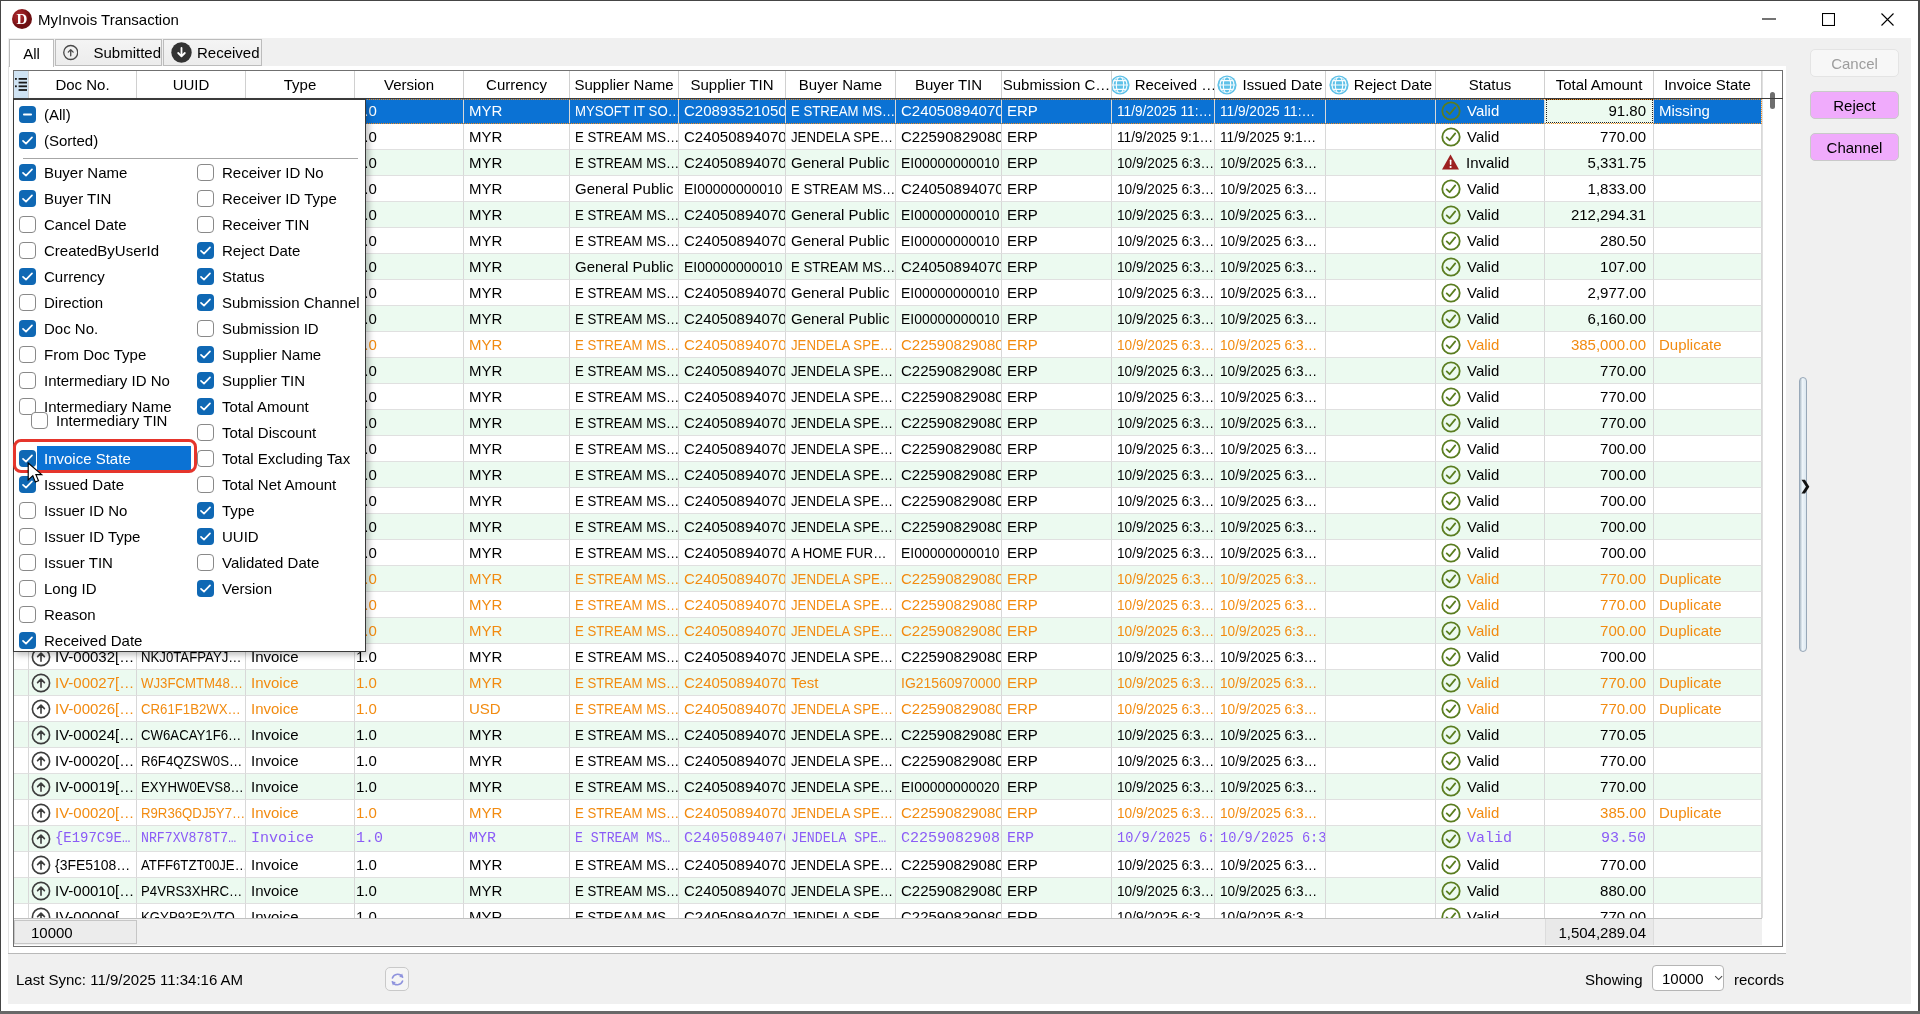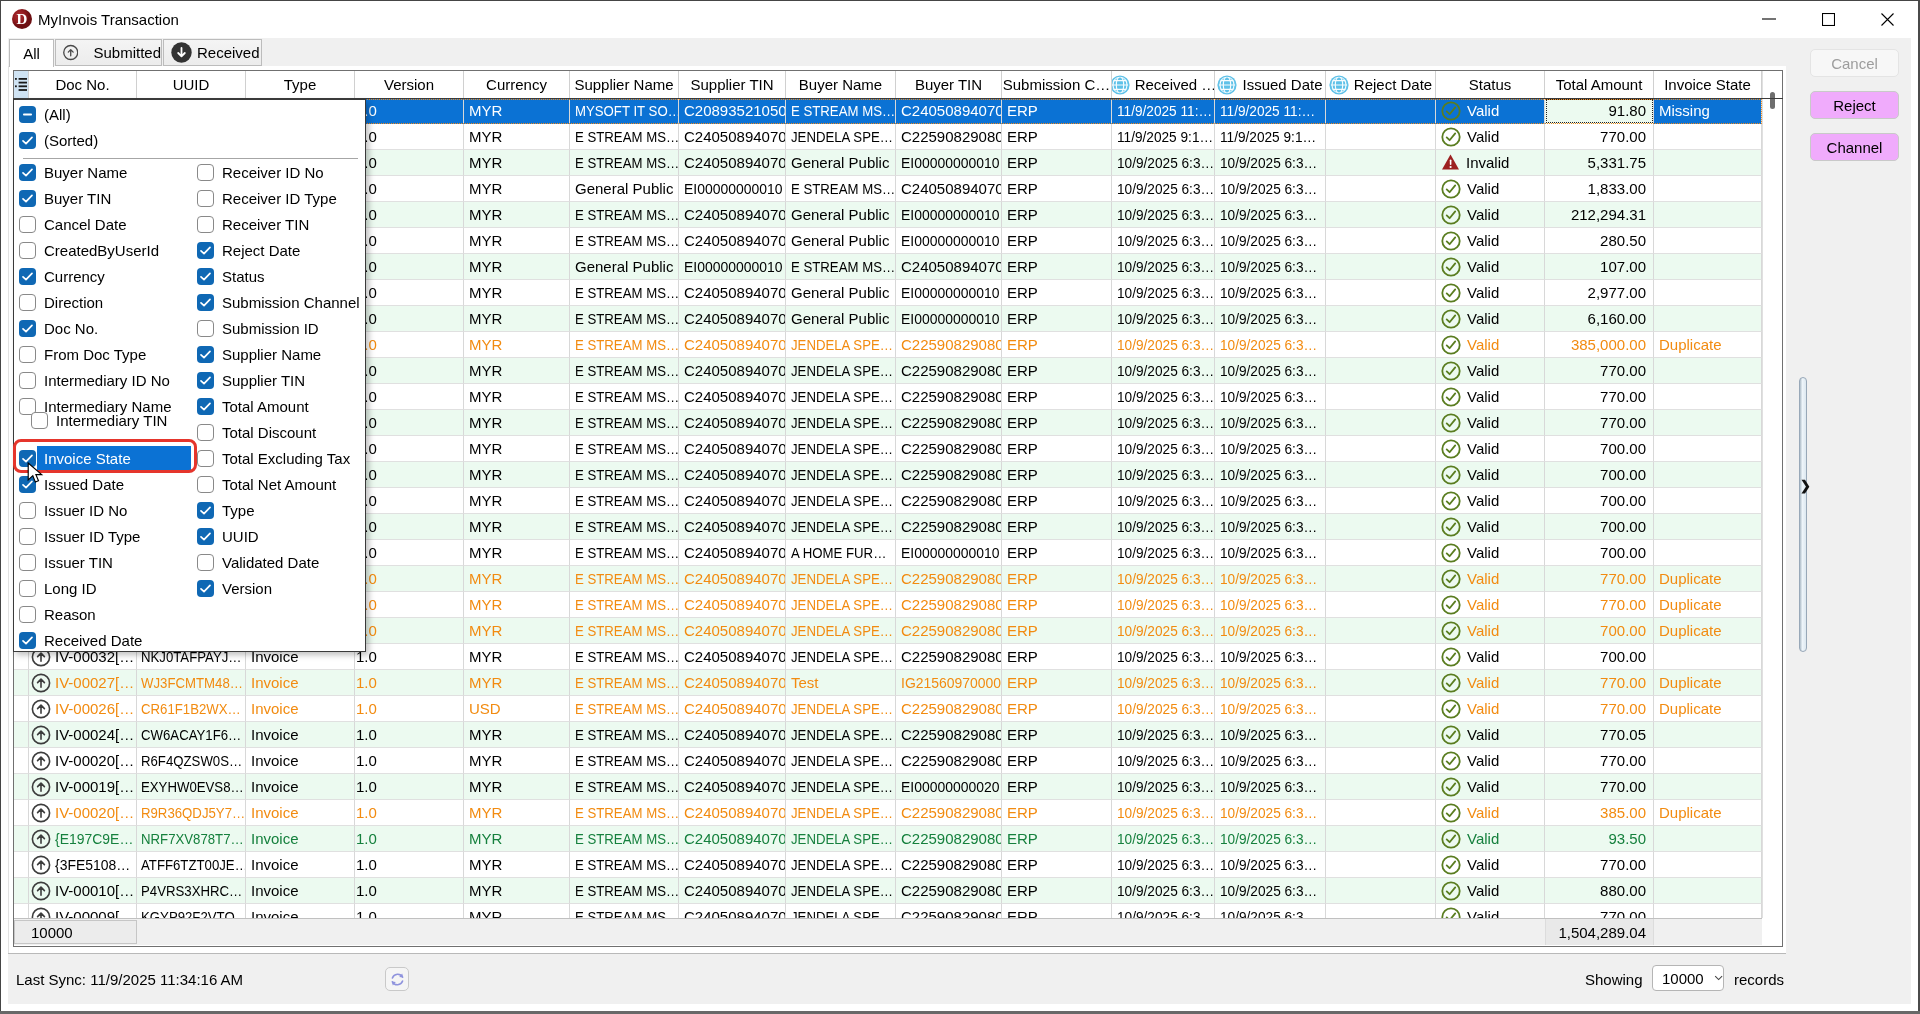--- a/index.html
+++ b/index.html
@@ -1940,21 +1940,21 @@
             </span>
             <span class="txt">Valid</span>
           </div>
           <div class="c" style="left:1545px;width:109px;justify-content:flex-end;padding-right:7px;">
             <span class="txt">385.00</span>
           </div>
           <div class="c" style="left:1654px;width:108px;">
             <span class="txt">Duplicate</span>
           </div>
         </div>
-<div class="row" style="top:826px;background:#ecfaf0;color:#15803d;">
+<div class="row" style="top:826px;background:#ecfaf0;color:#8b5cf6;font-family:Liberation Mono, monospace;">
           <div class="c" style="left:14px;width:15px;"></div>
           <div class="c" style="left:29px;width:108px;padding-left:2px;">
             <span class="ric">
               <svg width="20" height="20" viewBox="0 0 20 20">
                 <circle cx="10" cy="10" r="8.6" fill="none" stroke="#3d3d3d" stroke-width="1.6"></circle>
                 <path d="M10 14.2 V6.4 M6.6 9.6 L10 6.1 L13.4 9.6" fill="none" stroke="#3d3d3d" stroke-width="1.6" stroke-linecap="round" stroke-linejoin="round"></path>
               </svg>
             </span>
             <span class="txt sq93">{E197C9E…</span>
           </div>

